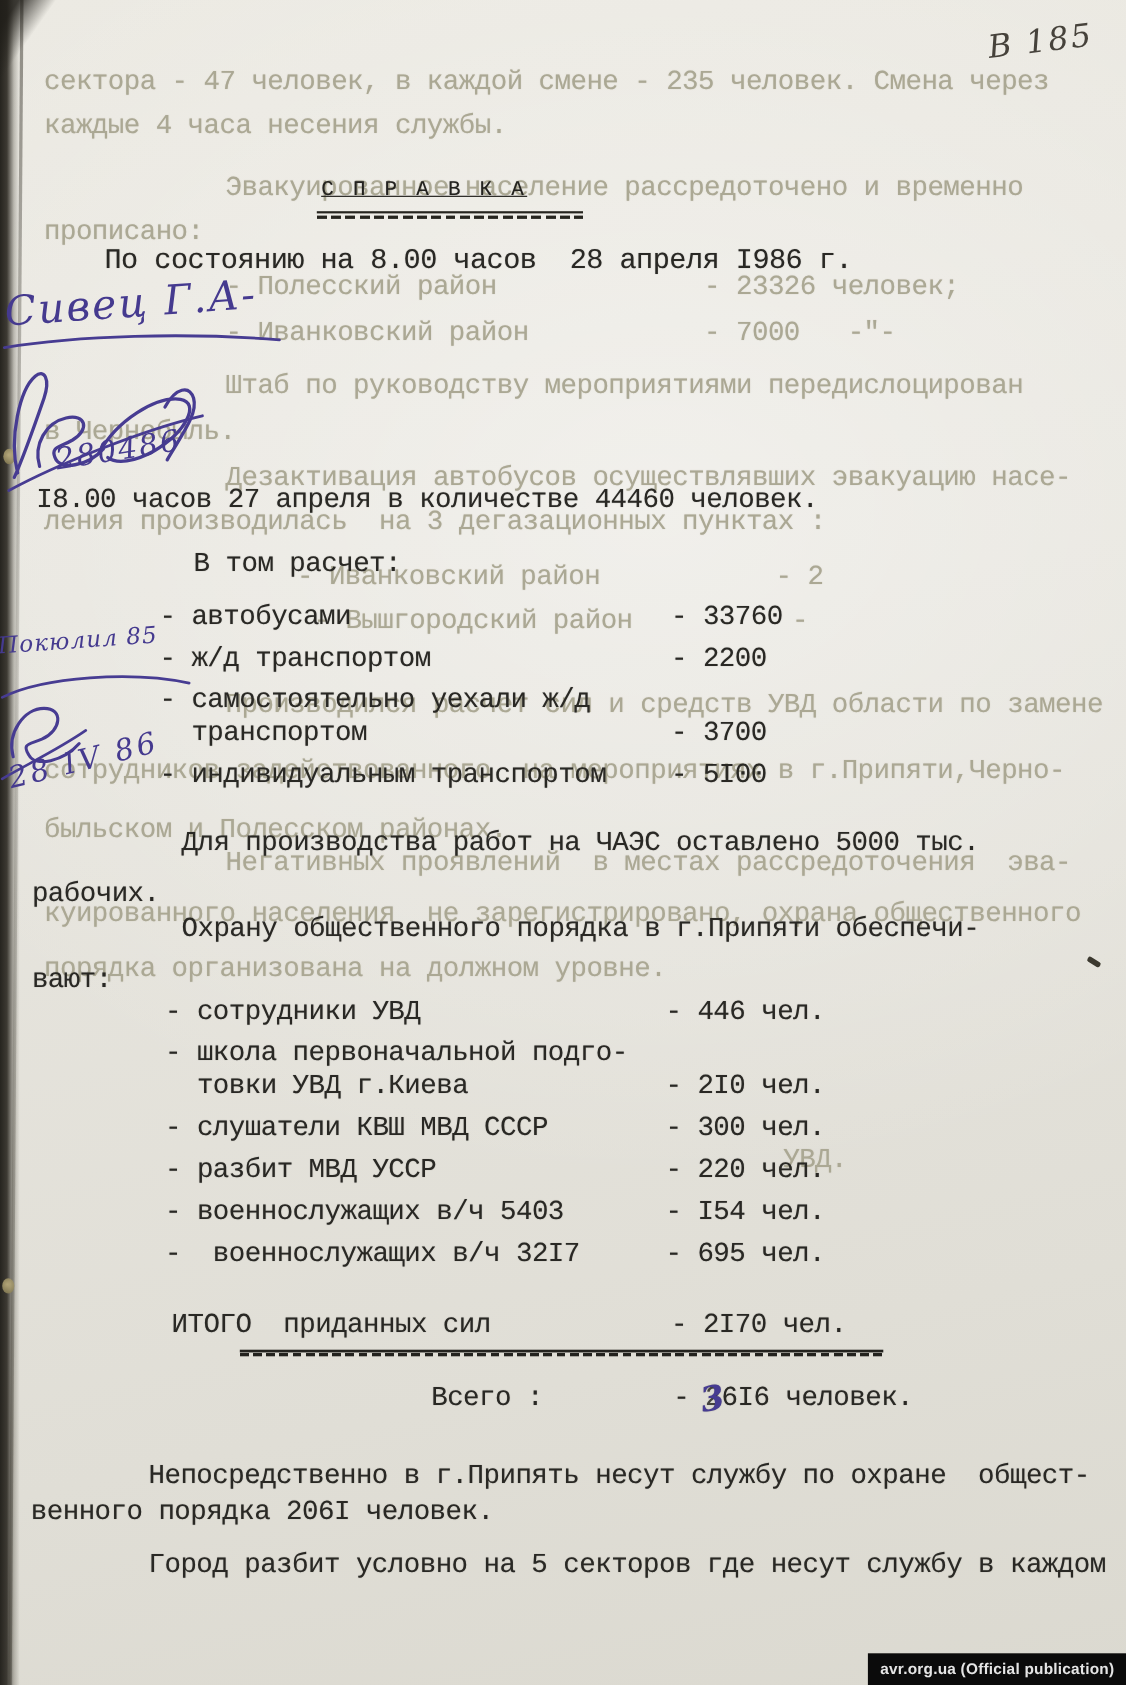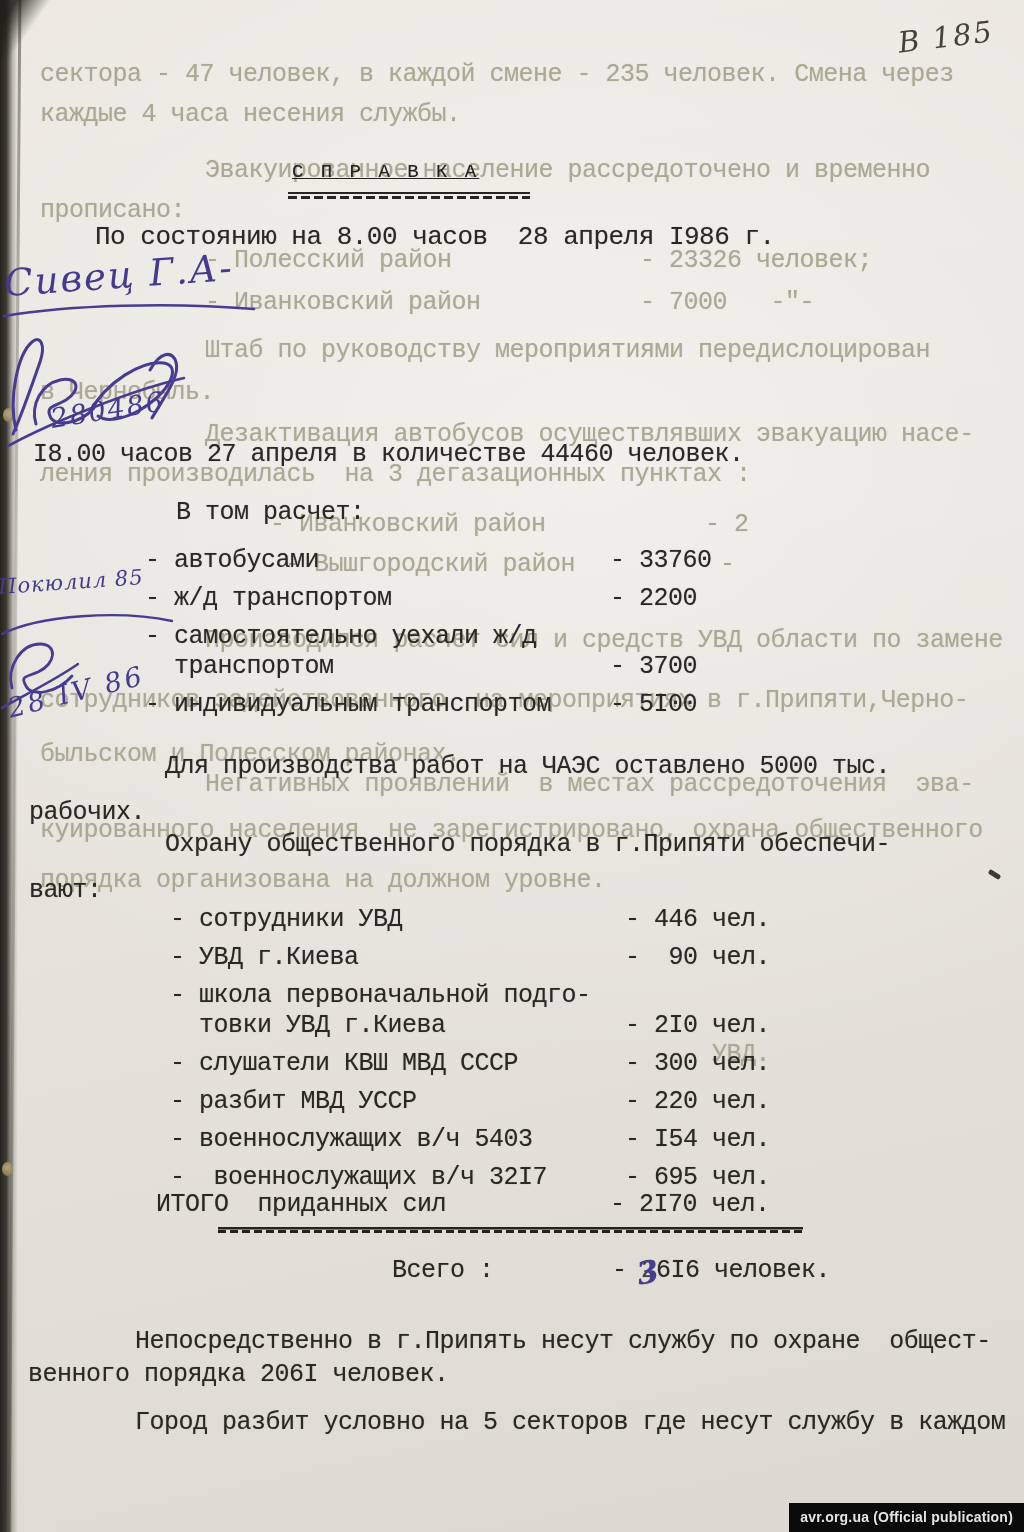--- a/index.html
+++ b/index.html
@@ -126,23 +126,22 @@
       <div class="row"><span class="lab">- самостоятельно уехали ж/д
   транспортом</span><span class="val">- 3700</span></div>
       <div class="row"><span class="lab">- индивидуальным транспортом</span><span class="val">- 5I00</span></div>
     </div>
 
   <div class="typed" style="left:165px;top:752px;">Для производства работ на ЧАЭС оставлено 5000 тыс.</div>
   <div class="typed" style="left:29px;top:798px;">рабочих.</div>
   <div class="typed" style="left:165px;top:830px;">Охрану общественного порядка в г.Припяти обеспечи-</div>
   <div class="typed" style="left:29px;top:876px;">вают:</div>
 
-  <div class="list f-list" style="left:150px;top:905px;margin-left:20px;">
+  <div class="list f-list" style="left:150px;top:905px;">
       <div class="row"><span class="lab">- сотрудники УВД</span><span class="val">- 446 чел.</span></div>
-      <div class="row"><span class="lab">- УВД г.Киева</span><span class="val">-  90 чел.</span></div>
       <div class="row"><span class="lab">- школа первоначальной подго-
   товки УВД г.Киева</span><span class="val">- 2I0 чел.</span></div>
       <div class="row"><span class="lab">- слушатели КВШ МВД СССР</span><span class="val">- 300 чел.</span></div>
       <div class="row"><span class="lab">- разбит МВД УССР</span><span class="val">- 220 чел.</span></div>
       <div class="row"><span class="lab">- военнослужащих в/ч 5403</span><span class="val">- I54 чел.</span></div>
       <div class="row"><span class="lab">-  военнослужащих в/ч 32I7</span><span class="val">- 695 чел.</span></div>
     </div>
 
   <div class="typed" style="left:156px;top:1190px;">ИТОГО  приданных сил</div>
   <div class="typed" style="left:610px;top:1190px;">- 2I70 чел.</div>

